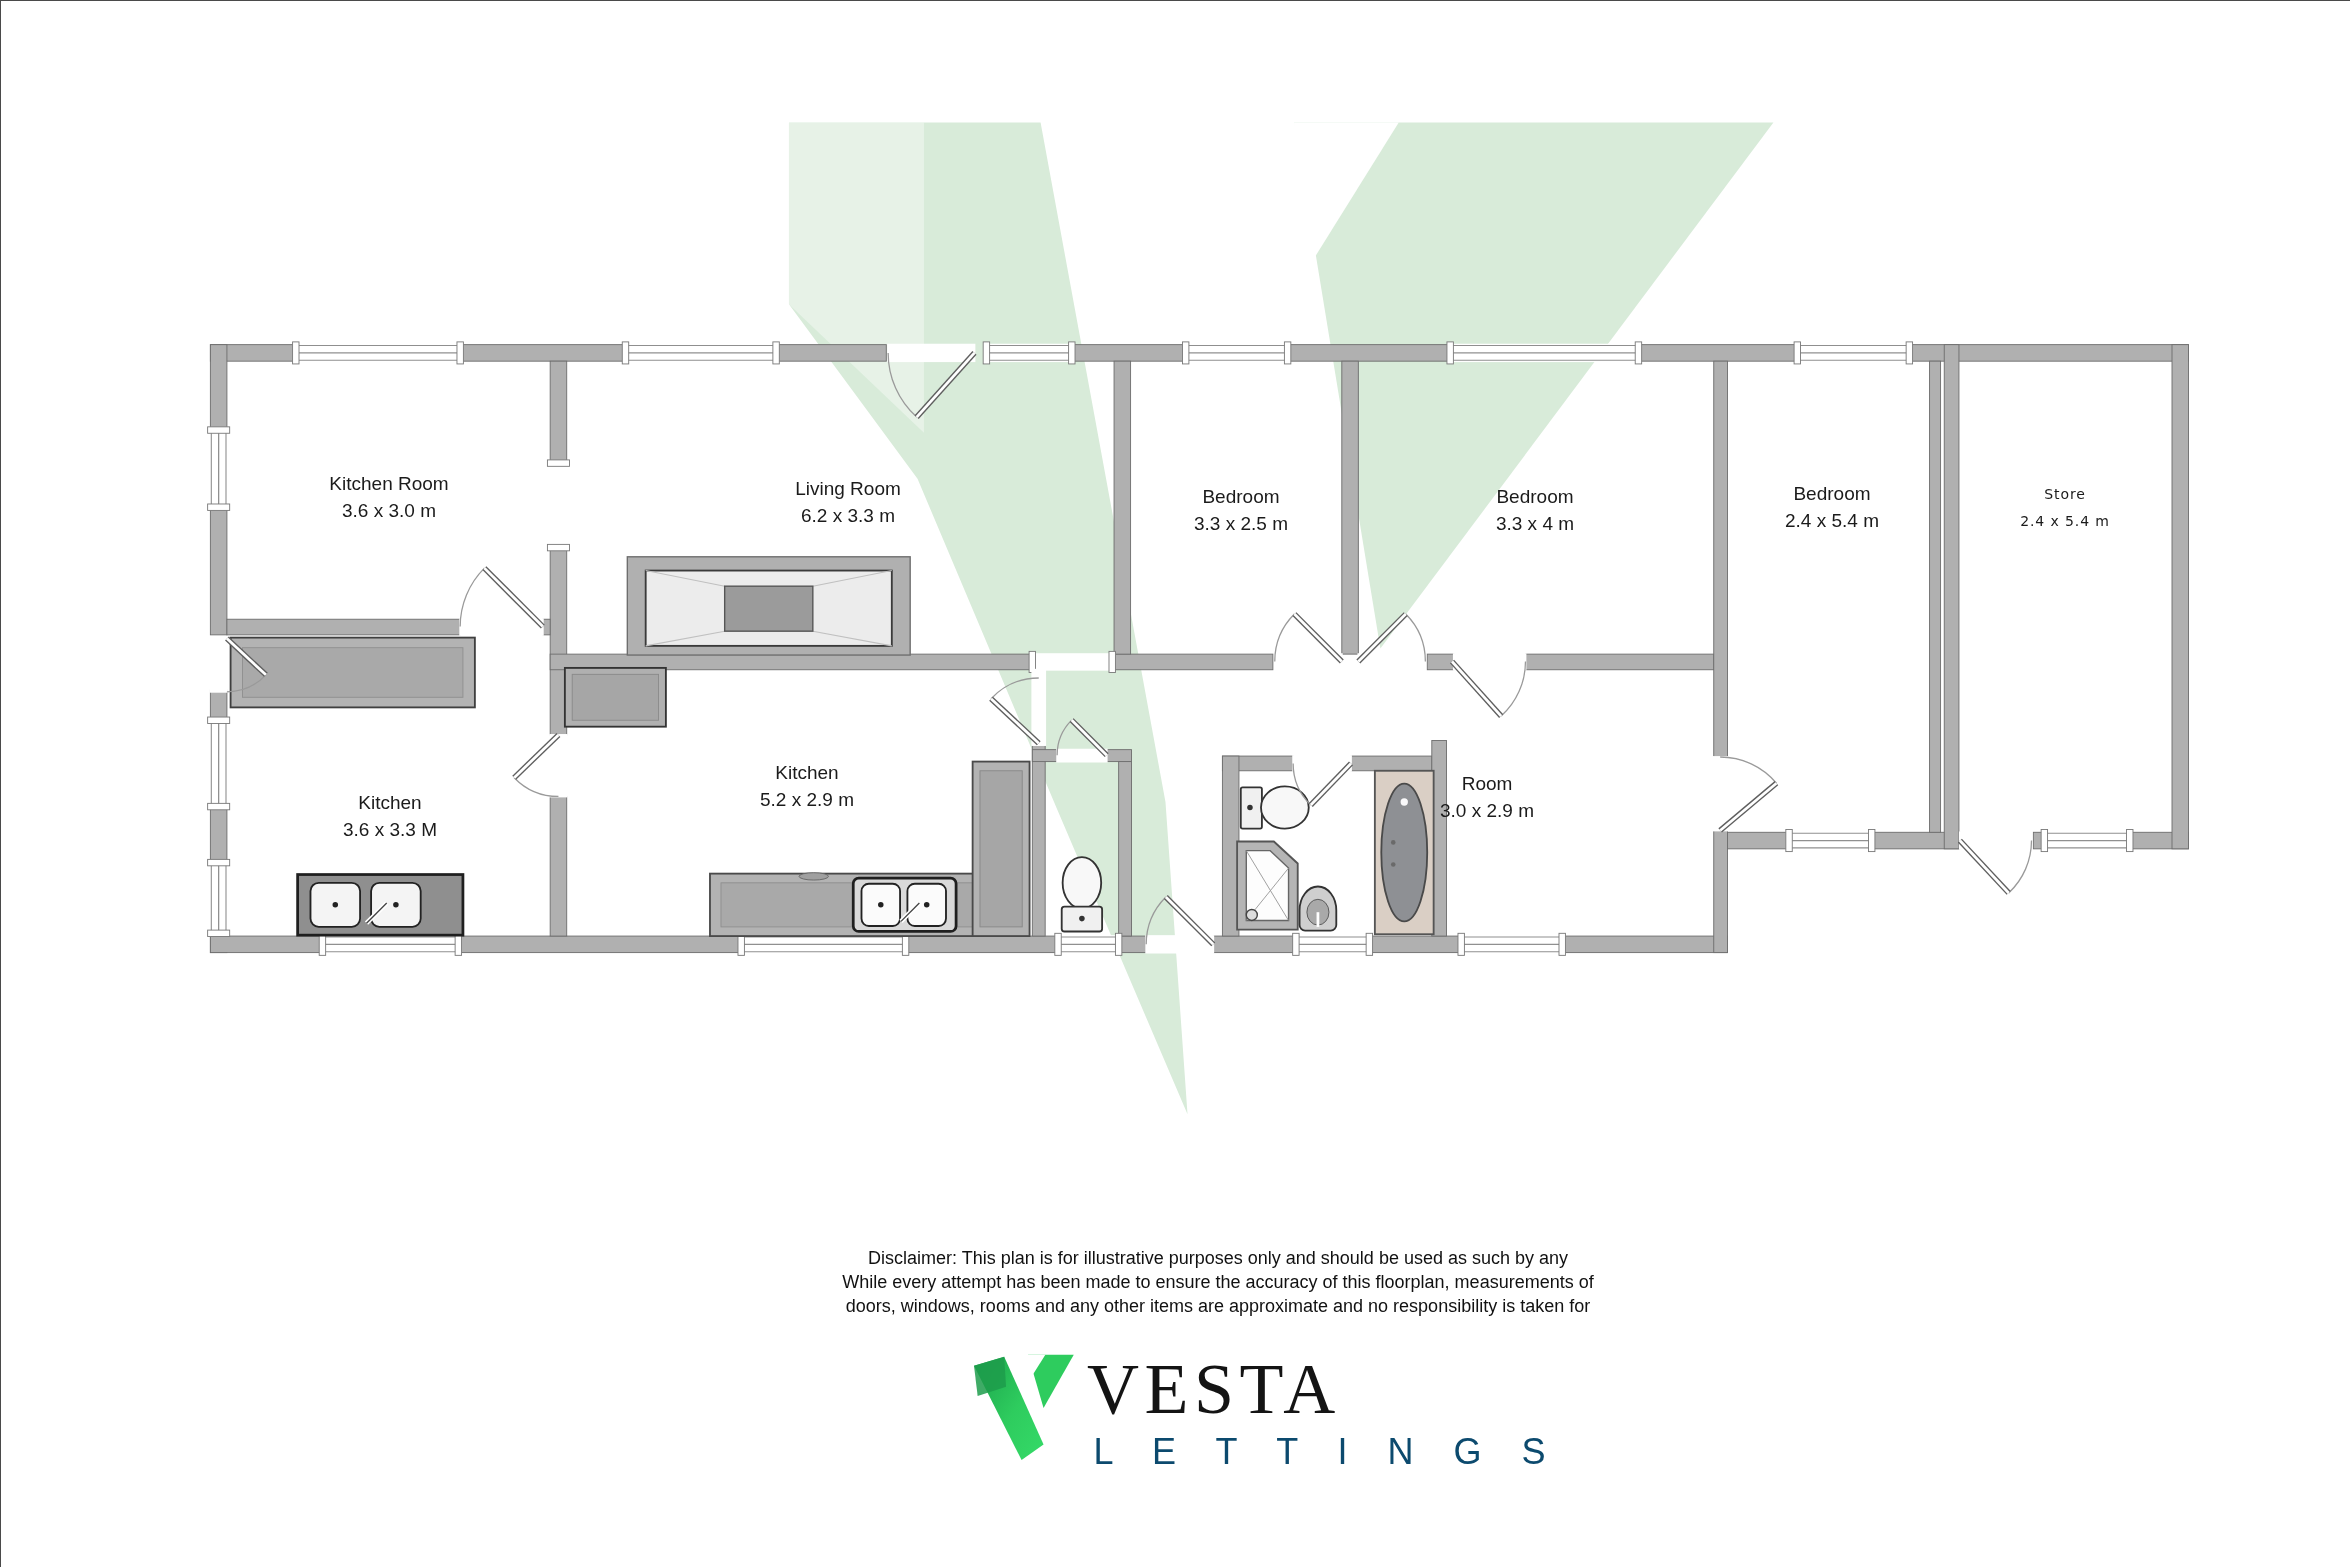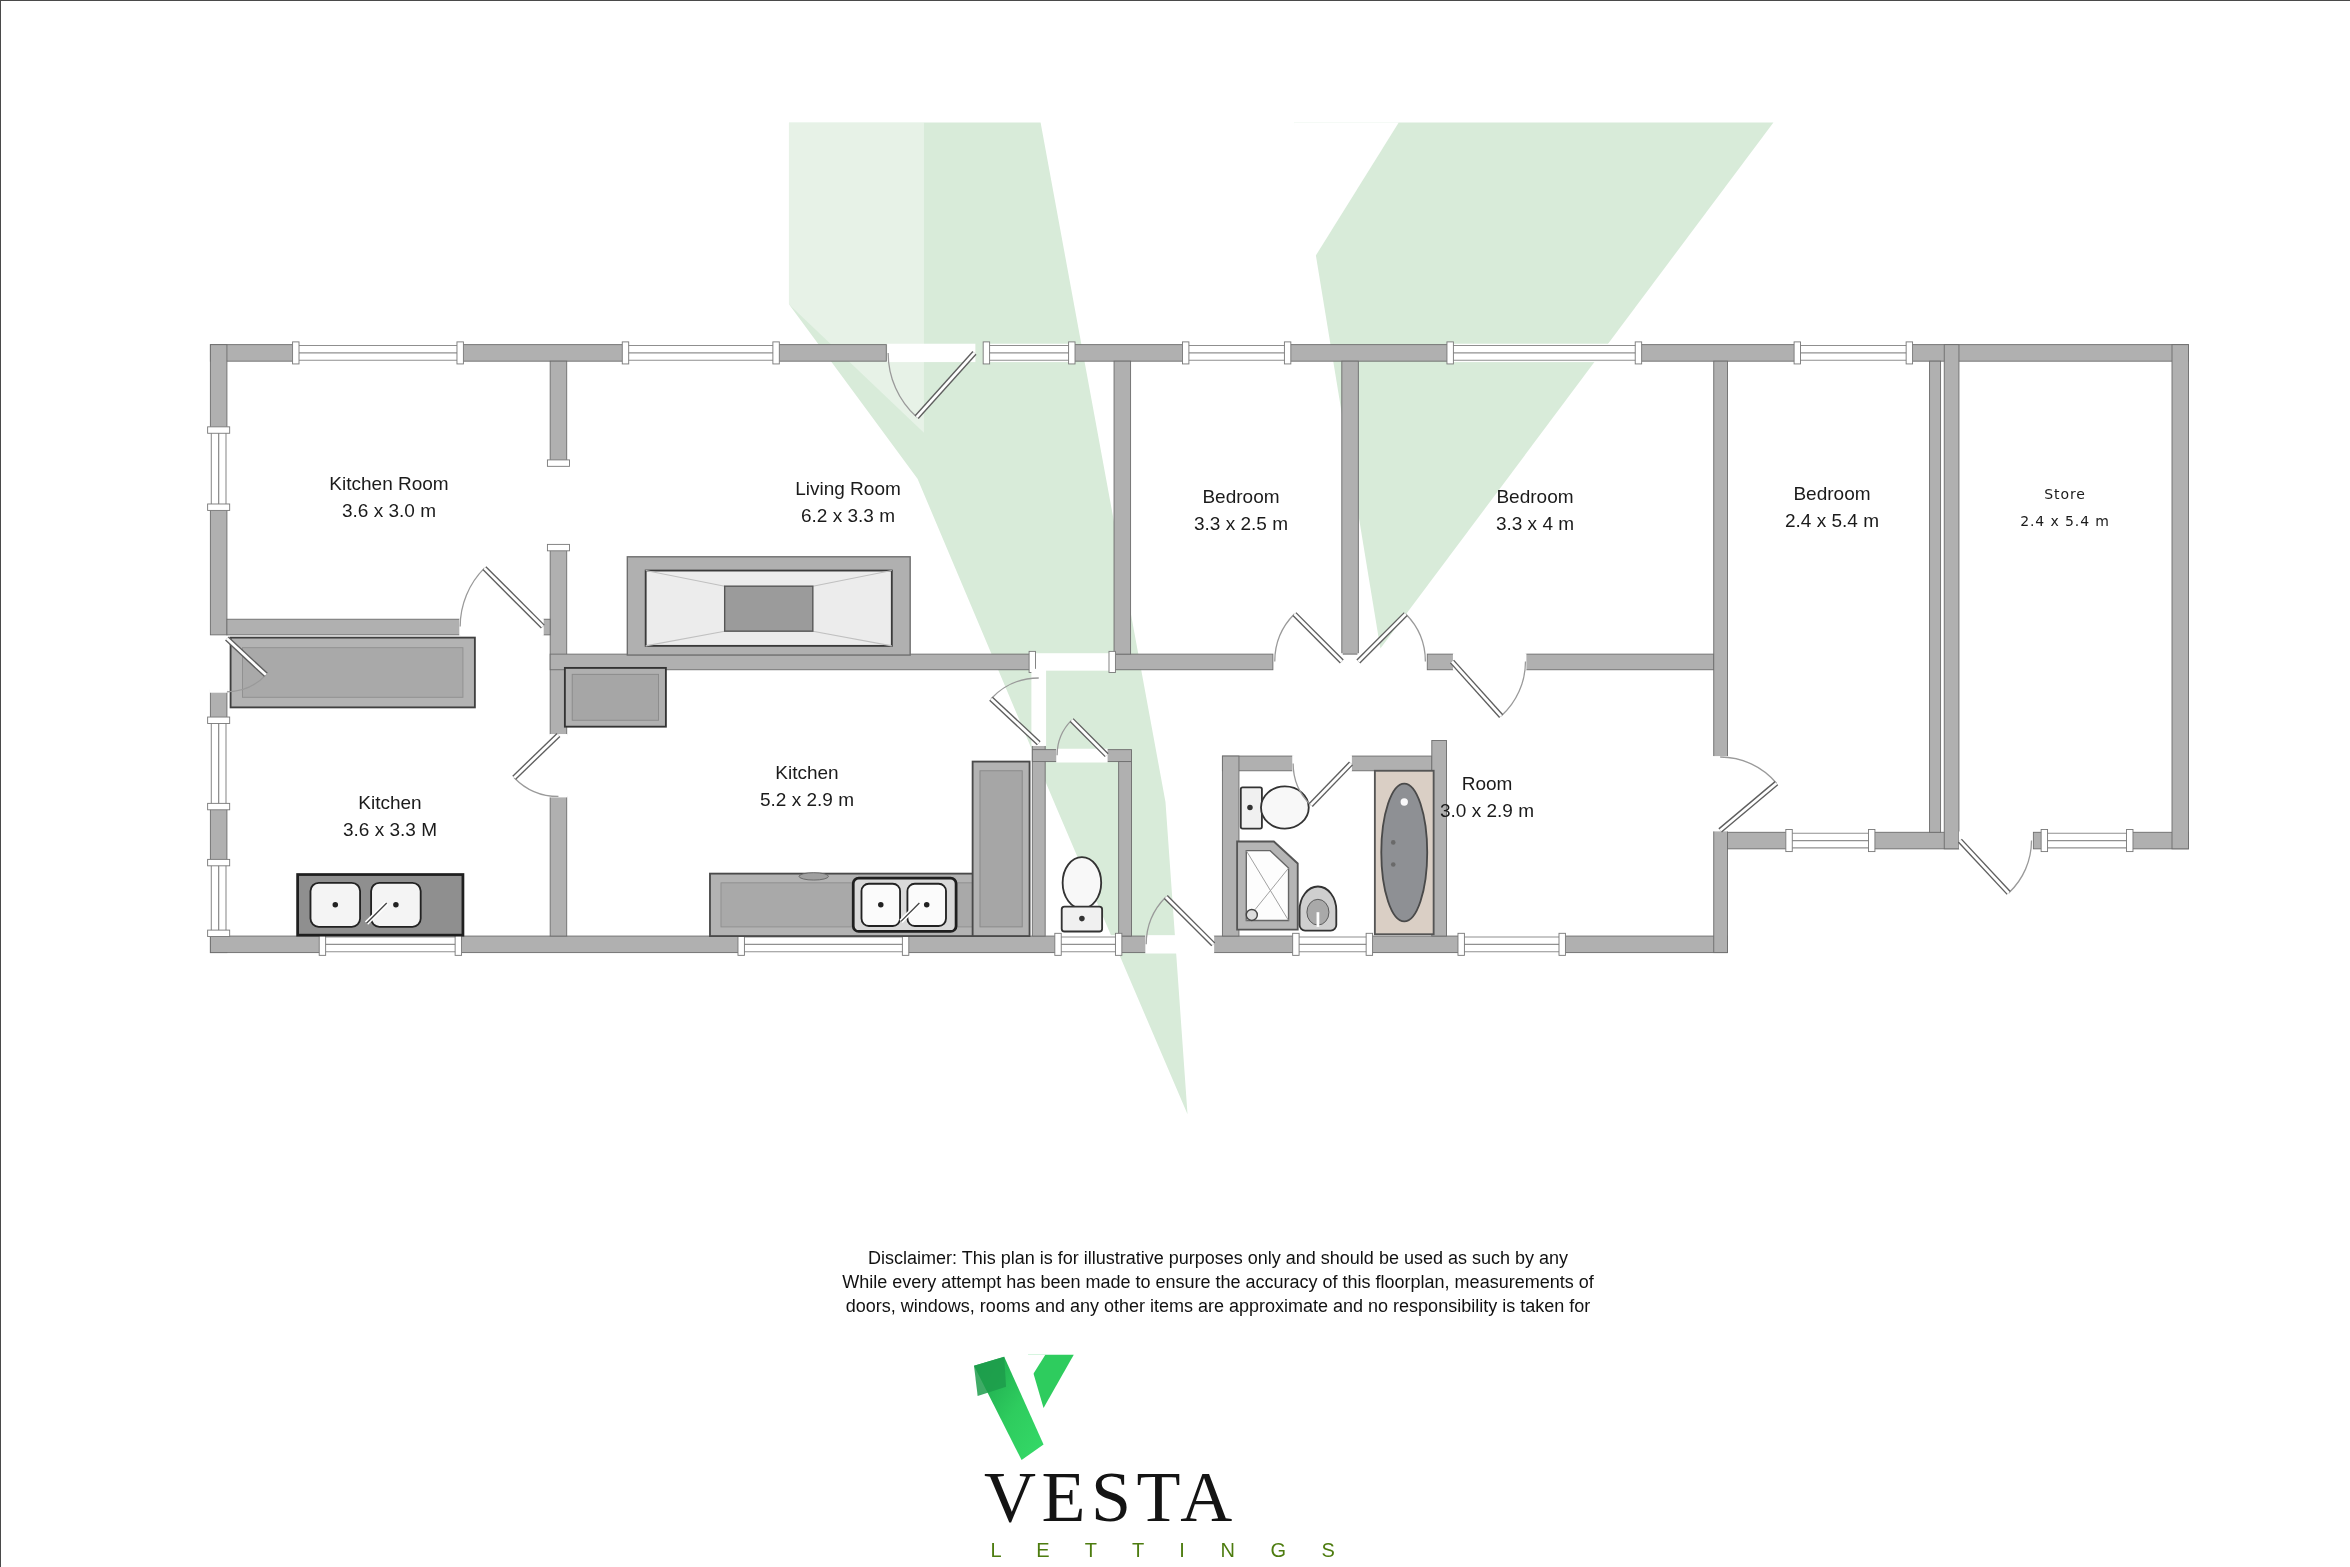--- a/index.html
+++ b/index.html
@@ -5,27 +5,27 @@
   html,body{margin:0;padding:0;background:#fff;}
   #canvas{position:relative;width:2351px;height:1568px;background:#fff;overflow:hidden;
           border:1.8px solid #4a4a4a;box-sizing:border-box;
           font-family:"Liberation Sans",sans-serif;color:#1b1b1b;}
   #plan-svg{position:absolute;left:0;top:0;}
   .rlabel{position:absolute;transform:translate(-50%,-50%);text-align:center;
           font-size:19px;line-height:27px;color:#1b1b1b;white-space:nowrap;}
   .rlabel.alt{font-family:"DejaVu Sans",sans-serif;font-size:14px;letter-spacing:0.9px;}
   #disclaimer{position:absolute;left:712px;top:1245px;width:1010px;text-align:center;
               font-size:18px;line-height:24px;color:#111;}
-  #logo{position:absolute;left:970px;top:1352px;display:flex;align-items:flex-start;flex-direction:column;}
+  #logo{position:absolute;left:970px;top:1352px;display:flex;align-items:flex-start;}
   #logo-mark{width:103px;height:108px;}
   #logo-text{margin-left:13px;}
   #brand{font-family:"Liberation Serif",serif;font-size:72px;line-height:72px;
          letter-spacing:5.5px;color:#141414;}
-  #division{font-family:"Liberation Sans",sans-serif;font-size:20px;letter-spacing:15px;
-            color:#4d7c0f;margin-top:5.5px;padding-left:6.4px;}
+  #division{font-family:"Liberation Sans",sans-serif;font-size:36px;letter-spacing:15px;
+            color:#0c4a6e;margin-top:5.5px;padding-left:6.4px;}
 </style>
 </head>
 <body>
 
 <div id="canvas">
 
   <svg id="plan-svg" width="2351" height="1568" viewBox="0 0 2560 1707">
       <polygon points="858,132 1132,132 1268,872 1292,1212 1150,880 998,520 858,330" fill="#d8ebd9"></polygon>
       <polygon points="858,132 1005,132 1005,470 858,330" fill="#ffffff" opacity="0.38"></polygon>
       <polygon points="1408,132 1930,132 1502,705" fill="#d8ebd9"></polygon>

